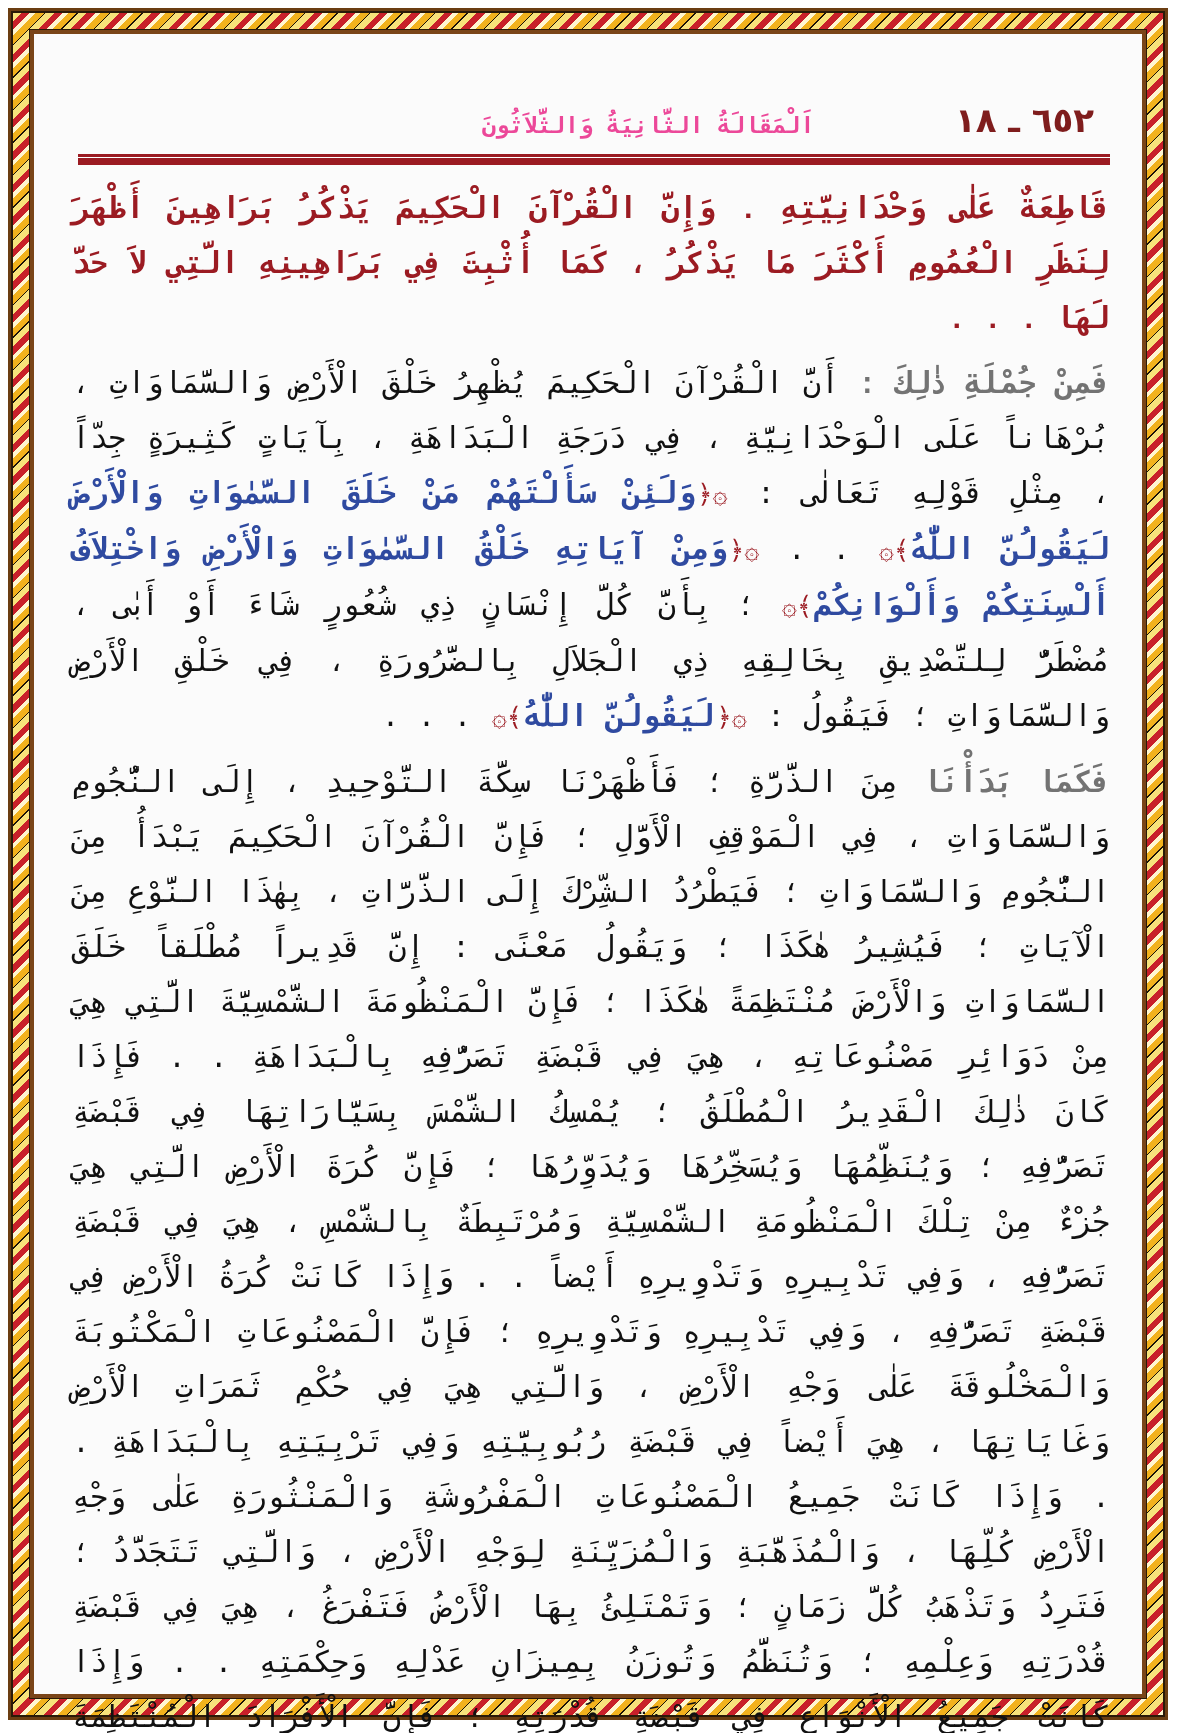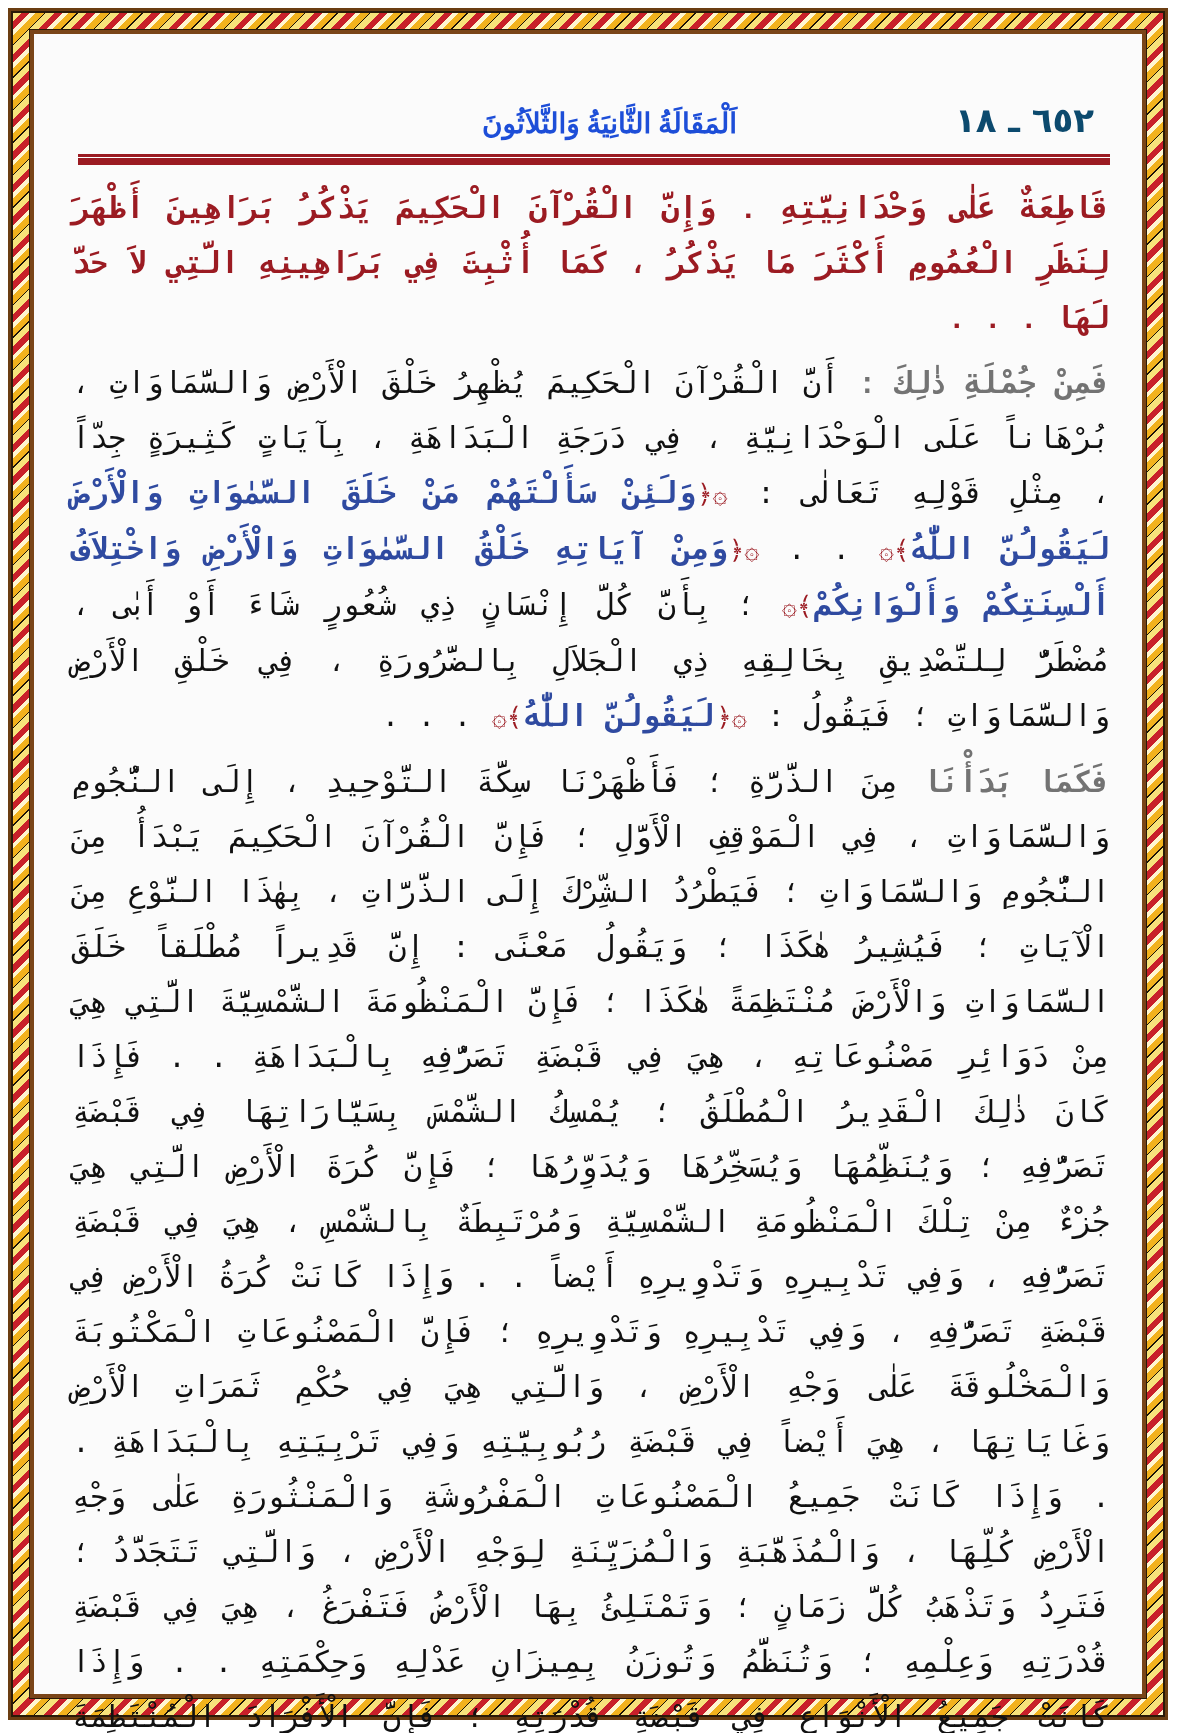--- a/index.html
+++ b/index.html
@@ -65,32 +65,32 @@
     direction: rtl;
   }
   .header {
     display: flex;
     align-items: flex-end;
     justify-content: space-between;
     height: 70px;
     padding: 0 10px;
   }
   .page-number {
-    color: #0c4a6e;
+    color: #7f1d1d;
     font-family: "DejaVu Sans", sans-serif;
     font-weight: bold;
     font-size: 34px;
     letter-spacing: 2px;
     margin-right: 6px;
   }
   .chapter-title {
-    color: #1d4ed8;
-    font-family: Liberation Serif, serif;
+    color: #ec4899;
+    font-family: Liberation Mono, monospace;
     font-weight: bold;
-    font-size: 28px;
+    font-size: 23px;
     margin-left: 400px;
   }
   .header-rule {
     margin-top: 14px;
     margin-left: 0;
     width: 1032px;
     height: 11px;
     border-top: 3px solid #9b1b22;
     border-bottom: 7px solid #9b1b22;
     box-sizing: border-box;

